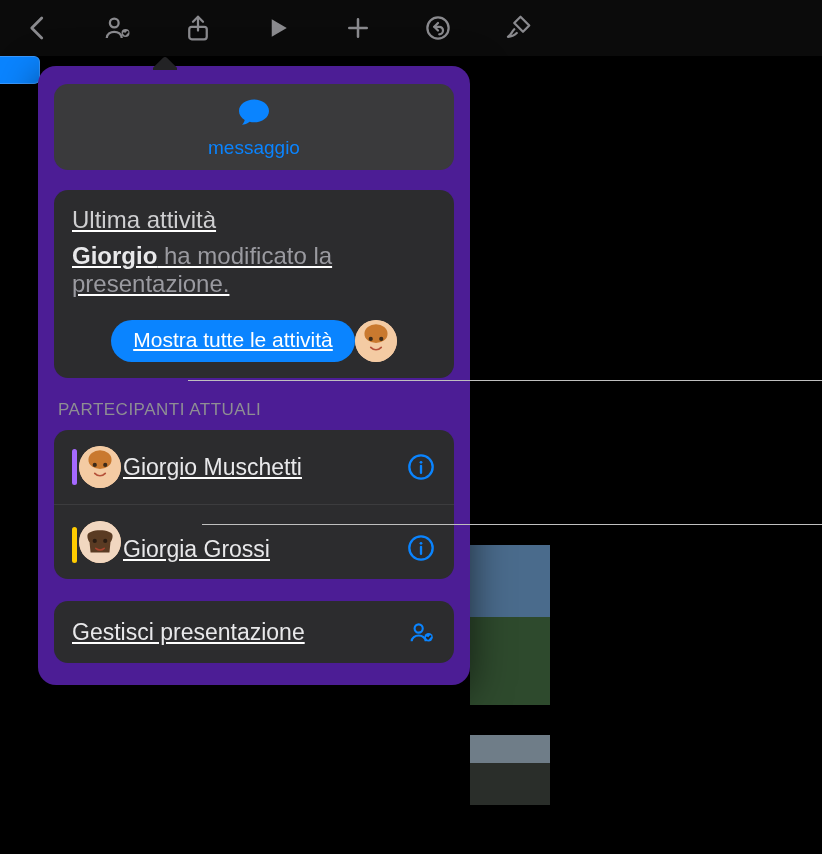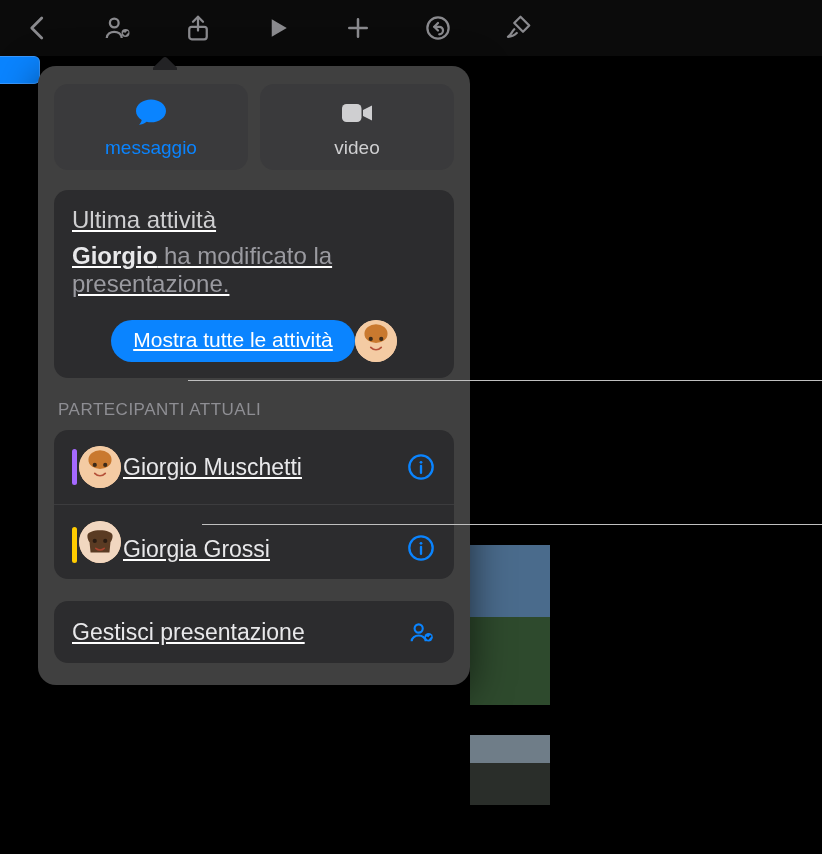--- a/index.html
+++ b/index.html
@@ -44,21 +44,21 @@
     border-left: none;
     border-radius: 0 6px 6px 0;
   }
 
   
   .popover {
     position: absolute;
     top: 66px;
     left: 38px;
     width: 432px;
-    background: #404040;
+    background: #4c1d95;
     border-radius: 18px;
     padding: 18px 16px 22px 16px;
     box-shadow: 0 10px 40px rgba(0,0,0,0.6);
   }
   .popover-arrow {
     position: absolute;
     top: -10px;
     left: 115px;
     width: 24px; height: 14px;
     overflow: hidden;
@@ -243,29 +243,20 @@
 
   <div class="comm-row">
     <div class="comm-btn active">
       <span class="comm-icon">
         <svg viewBox="0 0 24 24" fill="currentColor">
             <path d="M12 3c5.5 0 10 3.4 10 7.6S17.5 18.2 12 18.2c-1 0-2-.1-2.9-.4-1.5 1.4-3.6 2-5.1 2 .9-1 1.6-2.2 1.8-3.2C3.5 15.2 2 13.1 2 10.6 2 6.4 6.5 3 12 3z"></path>
           </svg>
       </span>
       <span class="comm-label">messaggio</span>
     </div>
-    <div class="comm-btn">
-      <span class="comm-icon">
-        <svg viewBox="0 0 24 24" fill="currentColor">
-            <rect x="2" y="6" width="13" height="12" rx="3"></rect>
-            <path d="M16 10l6-3v10l-6-3z"></path>
-          </svg>
-      </span>
-      <span class="comm-label">video</span>
-    </div>
   </div>
 
   <div class="card">
     <div class="ultima-title">Ultima attività</div>
     <div class="ultima-line">
       <strong>Giorgio</strong><span> ha modificato la presentazione.</span>
     </div>
     <div class="pill-row">
       <span class="pill">Mostra tutte le attività</span>
       <span class="avatar small">

